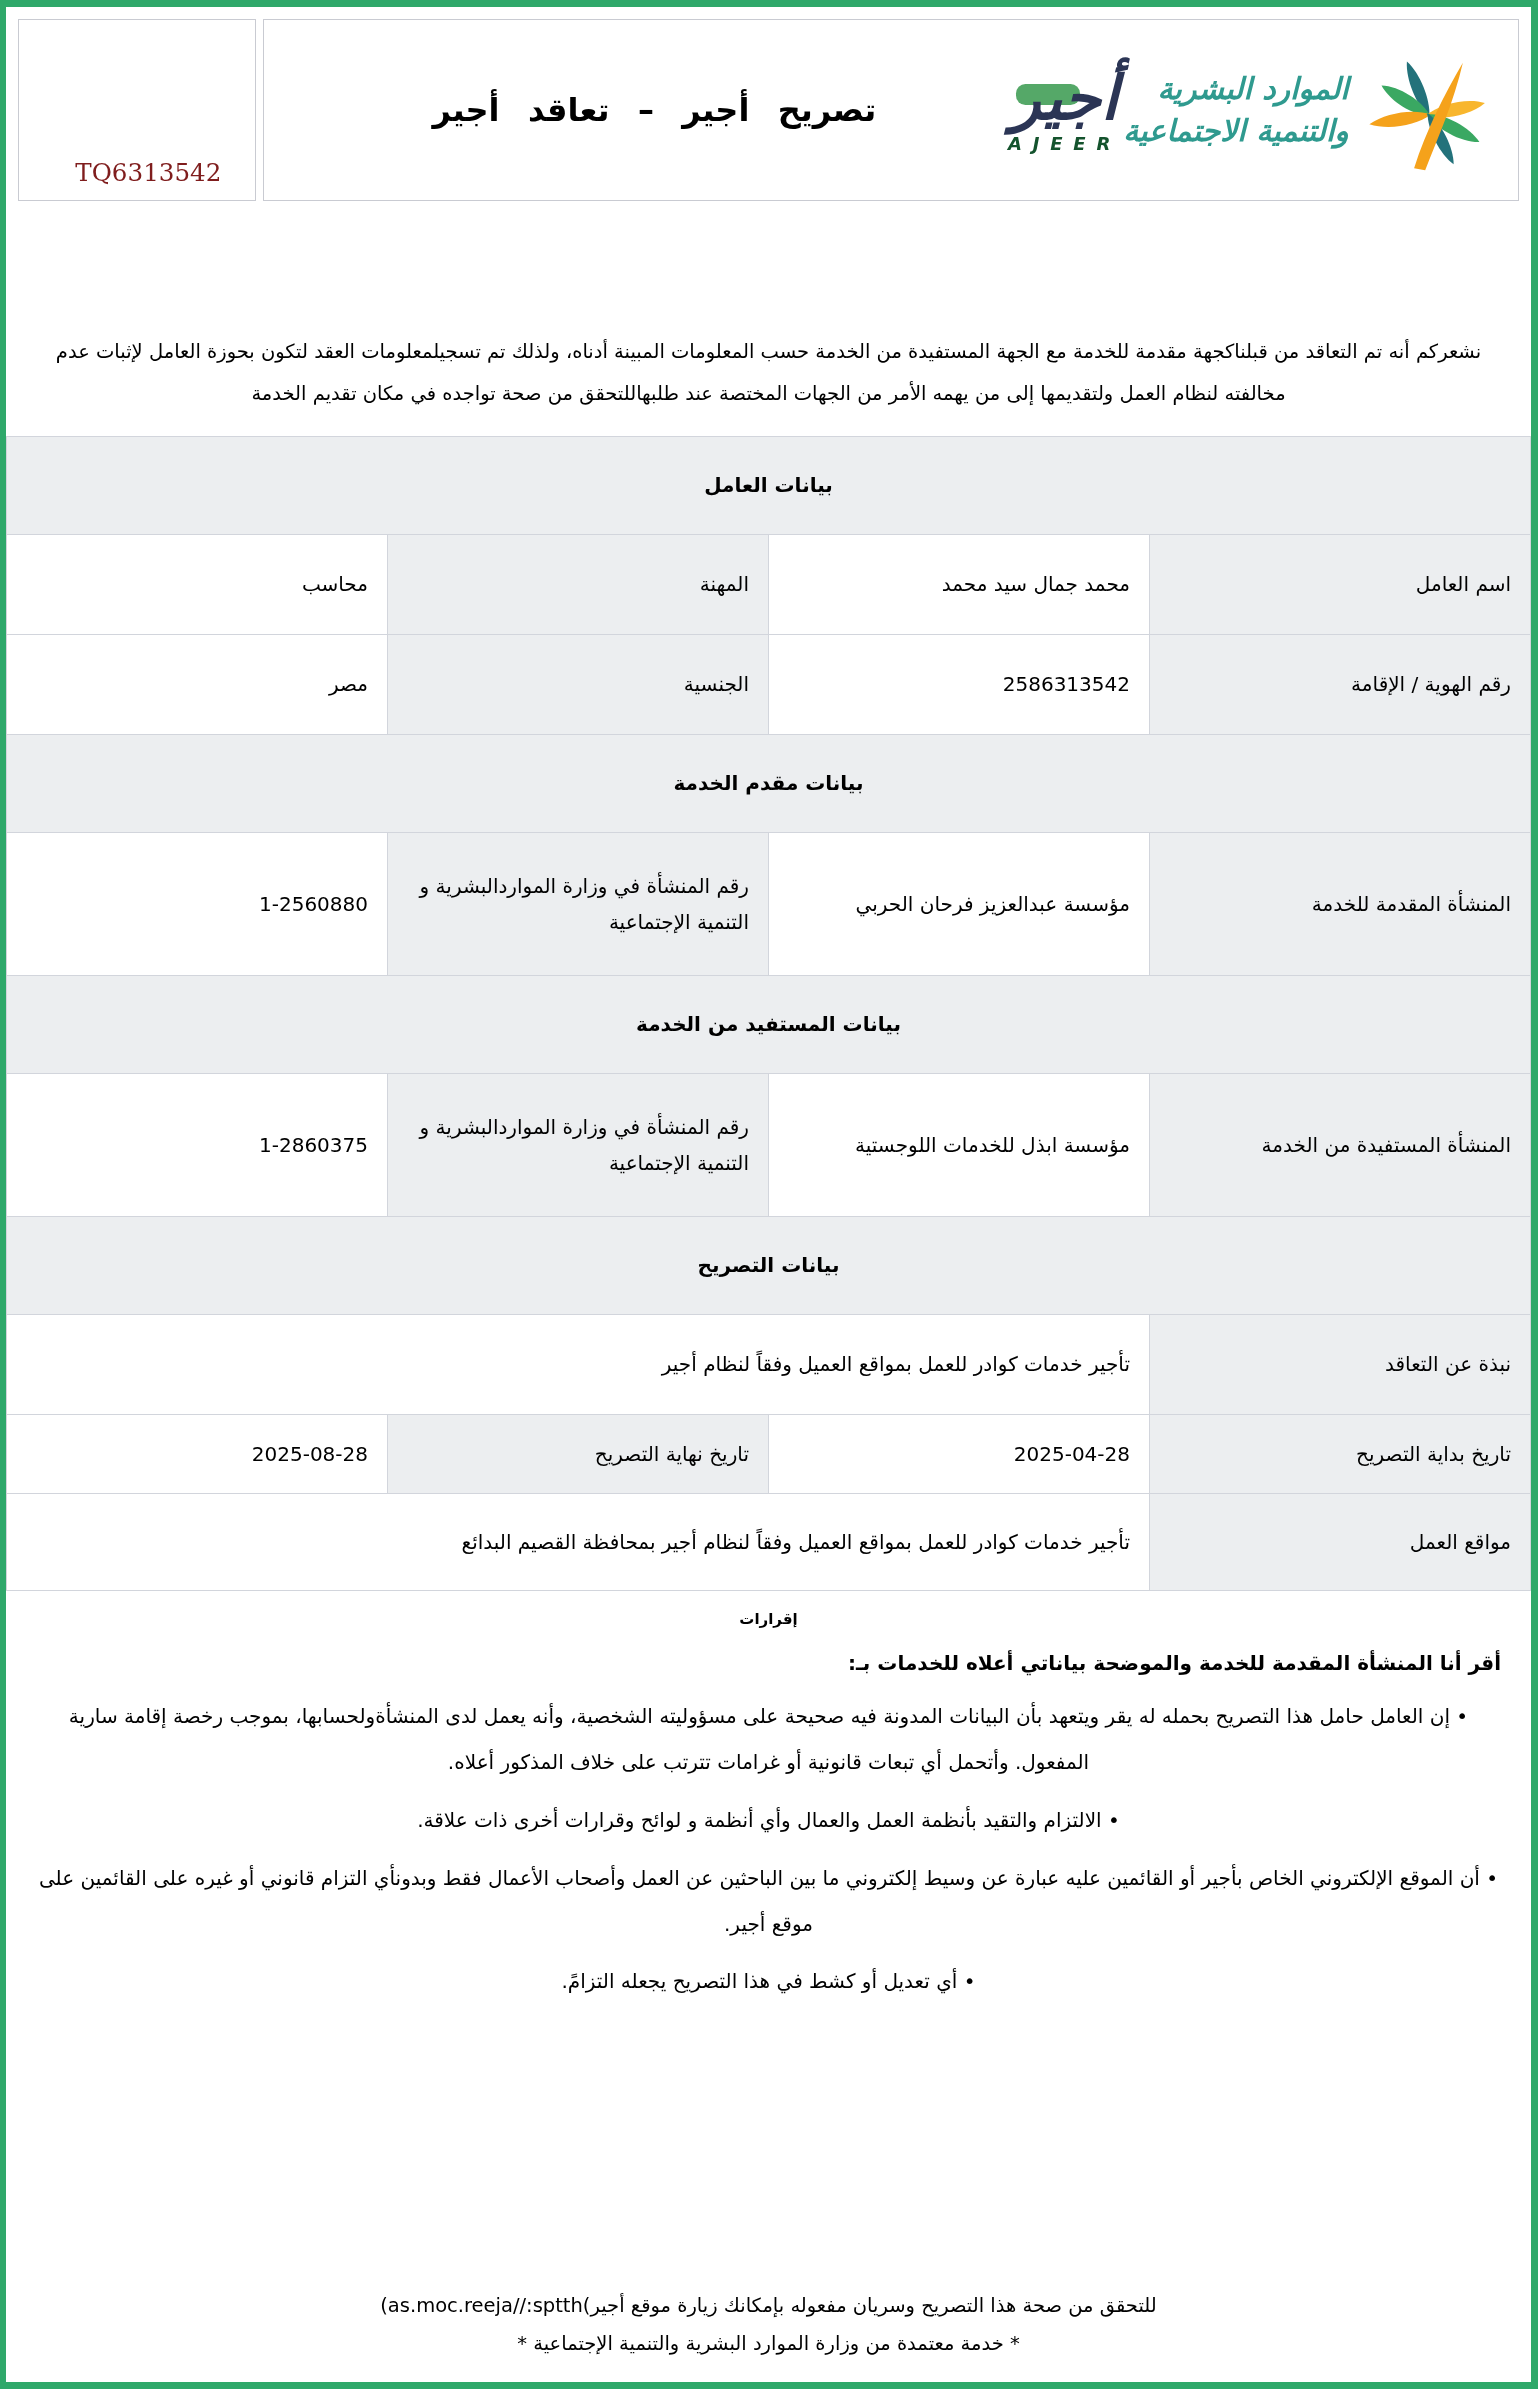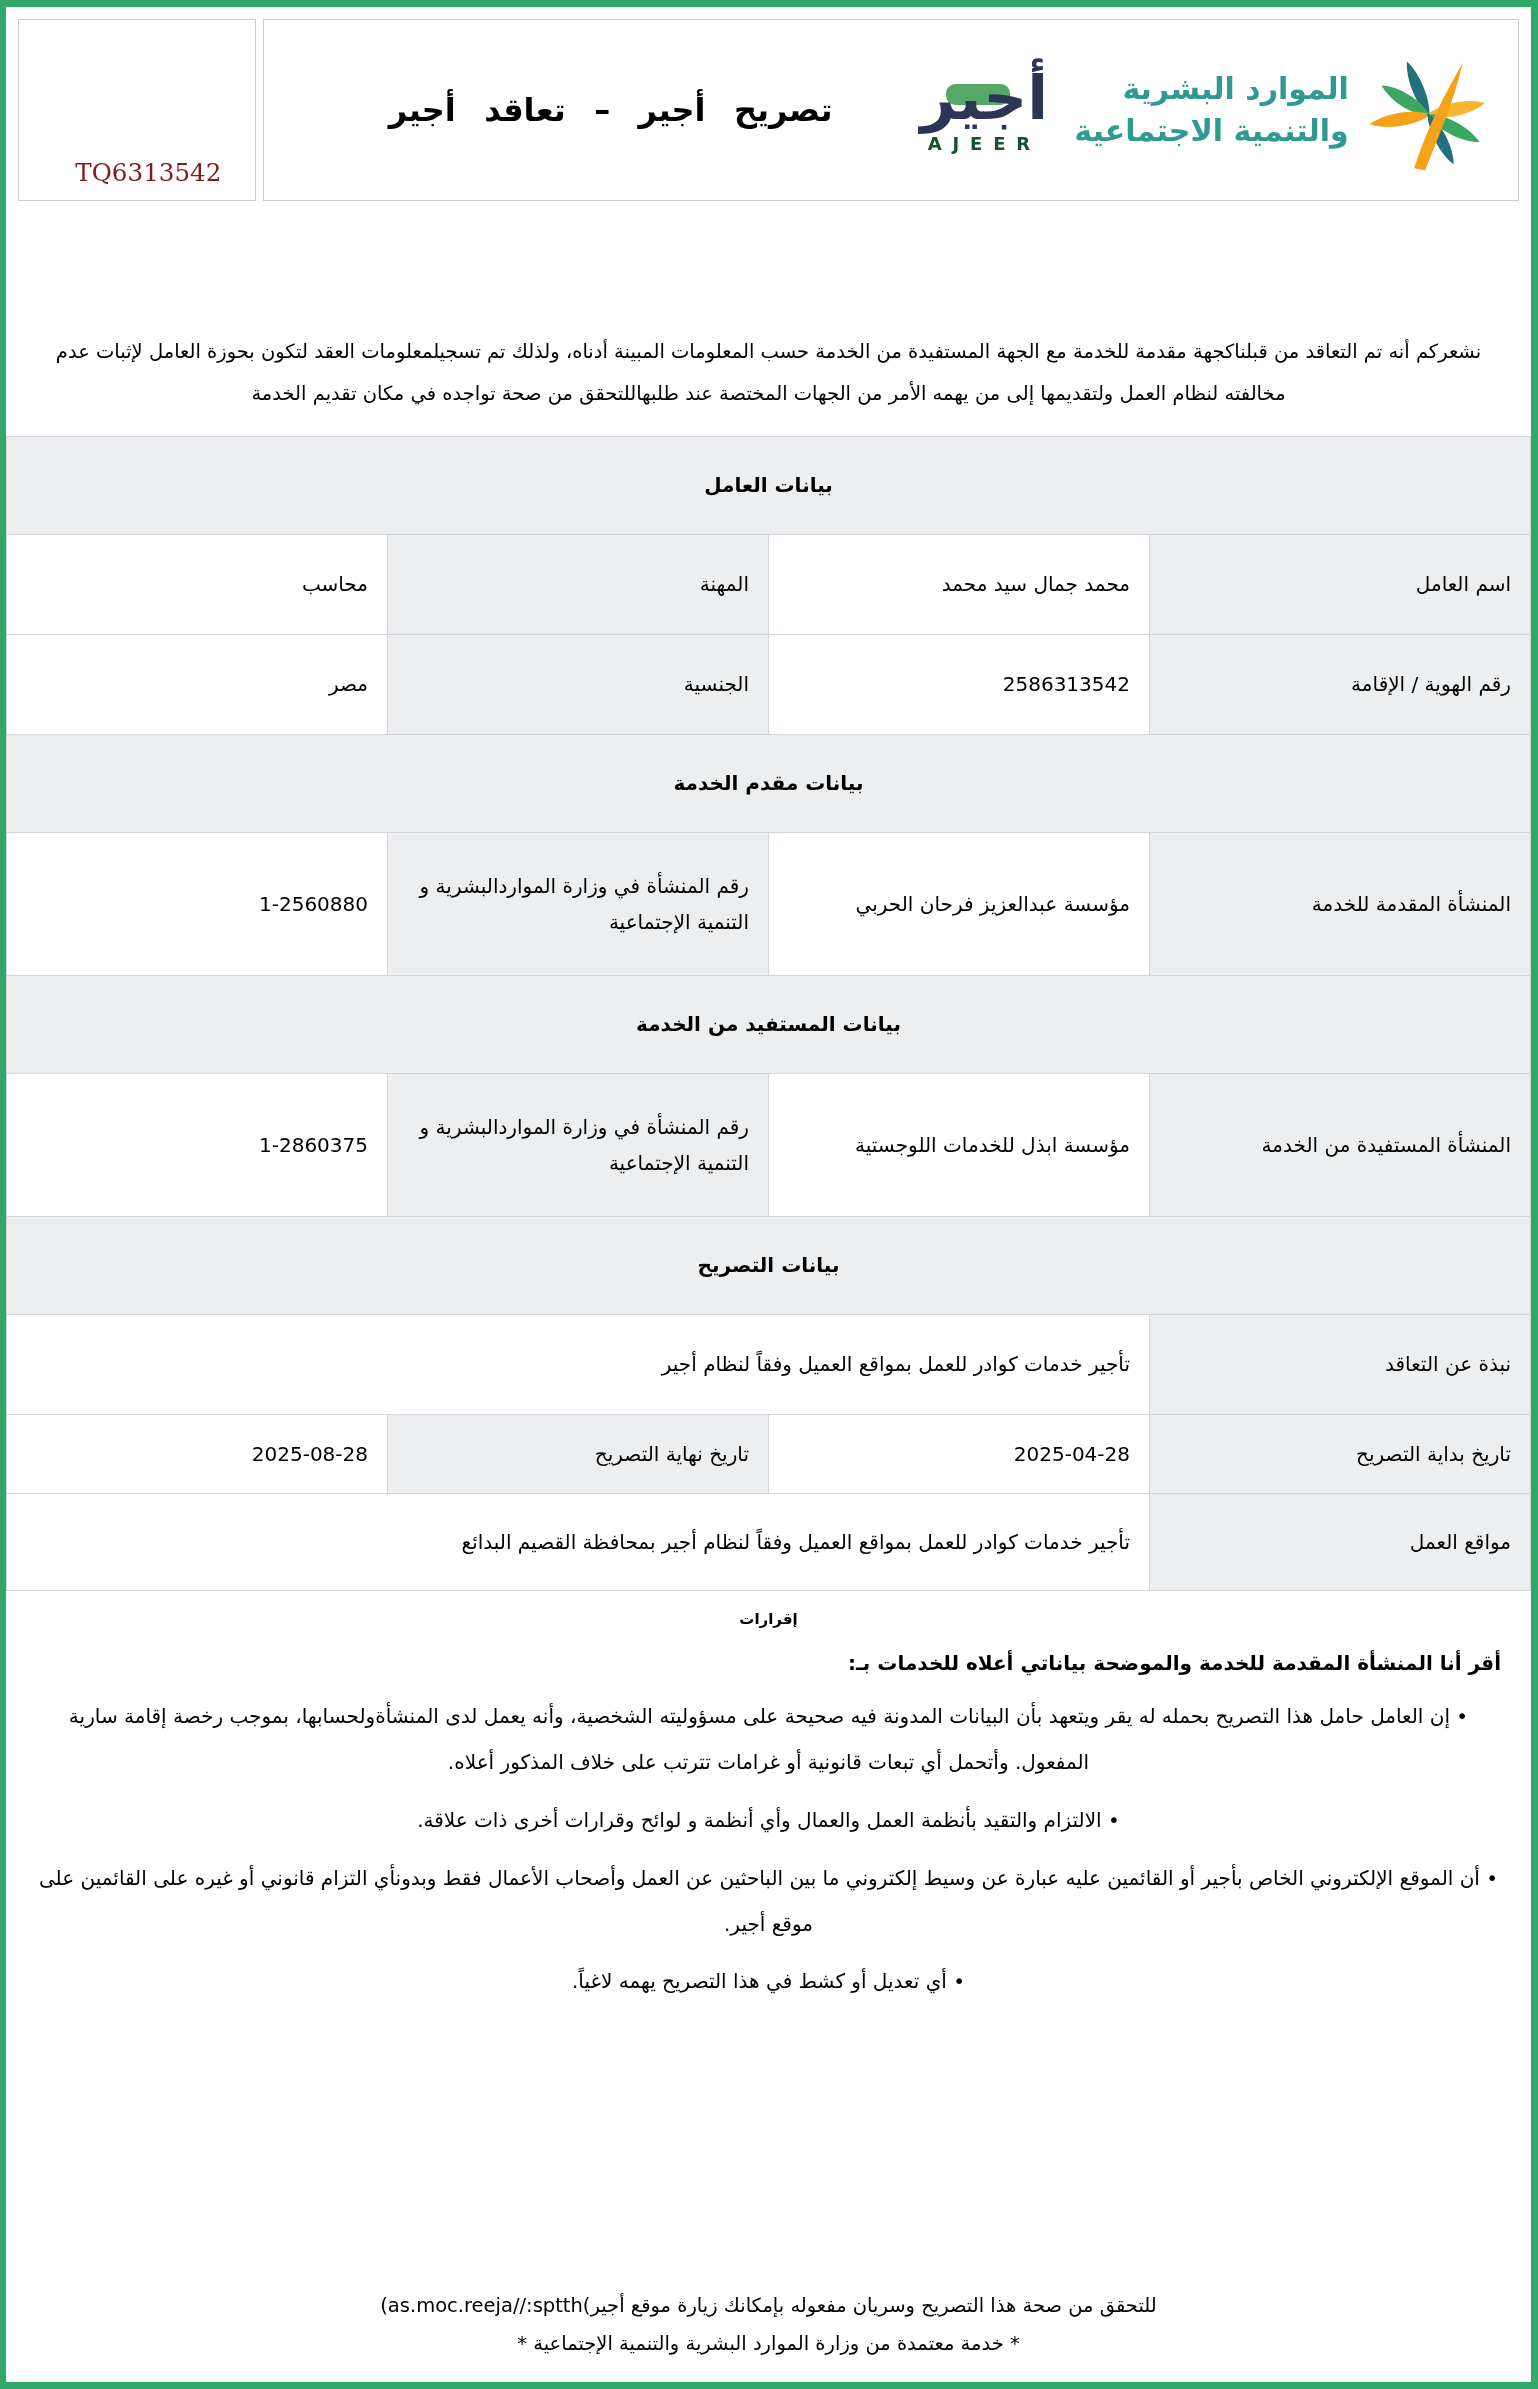--- a/index.html
+++ b/index.html
@@ -33,21 +33,21 @@
   .main-box{
     flex:1;box-sizing:border-box;
     border:1.4px solid #c9cbd2;background:#fff;
     display:flex;align-items:center;padding-left:37px;
   }
   .title-area{flex:1;text-align:center;}
   .doc-title{
     direction:rtl;display:inline-block;
     font-size:32px;font-weight:bold;word-spacing:17.3px;
   }
-  .logos{display:flex;align-items:center;gap:26px;padding-right:20px;direction:ltr;}
+  .logos{display:flex;align-items:center;gap:2px;padding-right:20px;direction:ltr;font-style:italic;}
   .ajeer-logo{text-align:center;}
   .ajeer-ar{
     position:relative;display:inline-block;
     font-size:61px;font-weight:bold;line-height:1.05;
     color:#2b3555;direction:rtl;
   }
   .ajeer-bar{
     position:absolute;top:17.3px;right:38px;
     width:64px;height:21.7px;border-radius:9.4px;
     background:#55a868;z-index:0;
@@ -212,21 +212,21 @@
     </tbody>
   </table>
 
   <div class="decl-title">إقرارات</div>
   <div class="decl">
     <div class="decl-intro">أقر أنا المنشأة المقدمة للخدمة والموضحة بياناتي أعلاه للخدمات بـ:</div>
     <div class="decl-list">
       <div class="decl-item">إن العامل حامل هذا التصريح بحمله له يقر ويتعهد بأن البيانات المدونة فيه صحيحة على مسؤوليته الشخصية، وأنه يعمل لدى المنشأةولحسابها، بموجب رخصة إقامة سارية المفعول. وأتحمل أي تبعات قانونية أو غرامات تترتب على خلاف المذكور أعلاه.</div>
       <div class="decl-item">الالتزام والتقيد بأنظمة العمل والعمال وأي أنظمة و لوائح وقرارات أخرى ذات علاقة.</div>
       <div class="decl-item">أن الموقع الإلكتروني الخاص بأجير أو القائمين عليه عبارة عن وسيط إلكتروني ما بين الباحثين عن العمل وأصحاب الأعمال فقط وبدونأي التزام قانوني أو غيره على القائمين على موقع أجير.</div>
-      <div class="decl-item">أي تعديل أو كشط في هذا التصريح يهمه لاغياً.</div>
+      <div class="decl-item">أي تعديل أو كشط في هذا التصريح يجعله التزامً.</div>
     </div>
   </div>
 
   <div class="footer">
     <div class="footer-line1">
       <span>للتحقق من صحة هذا التصريح وسريان مفعوله بإمكانك زيارة موقع أجير</span><span class="ltr-url">(as.moc.reeja//:sptth(</span>
     </div>
     <div class="footer-line2">* خدمة معتمدة من وزارة الموارد البشرية والتنمية الإجتماعية *</div>
   </div>
 

